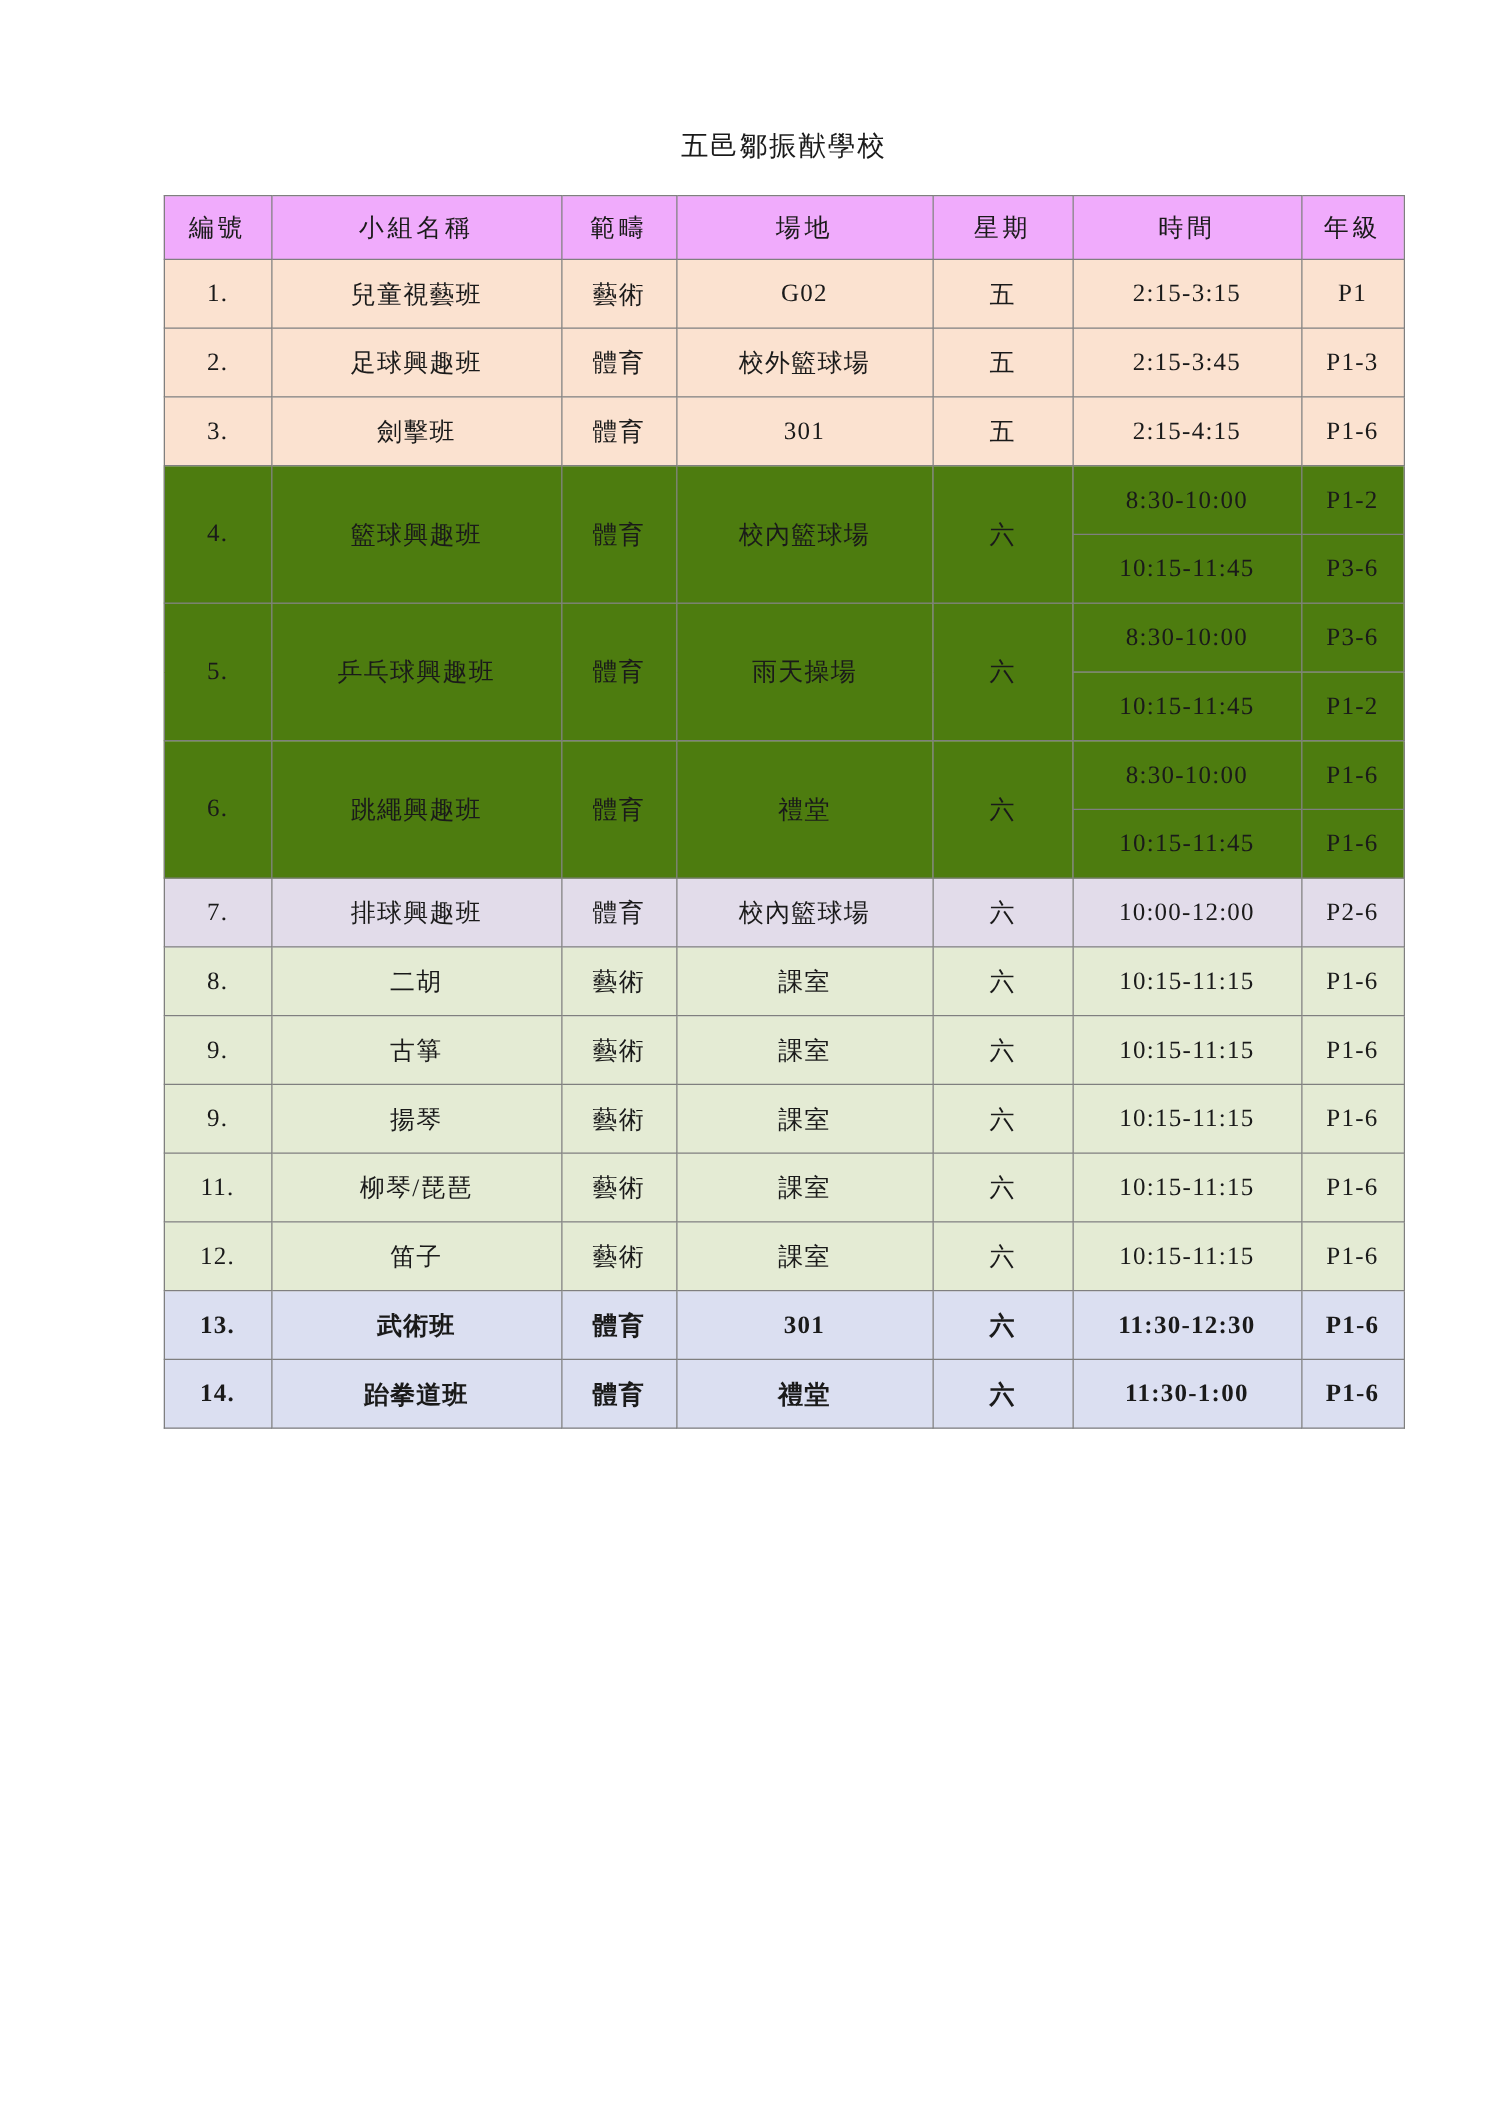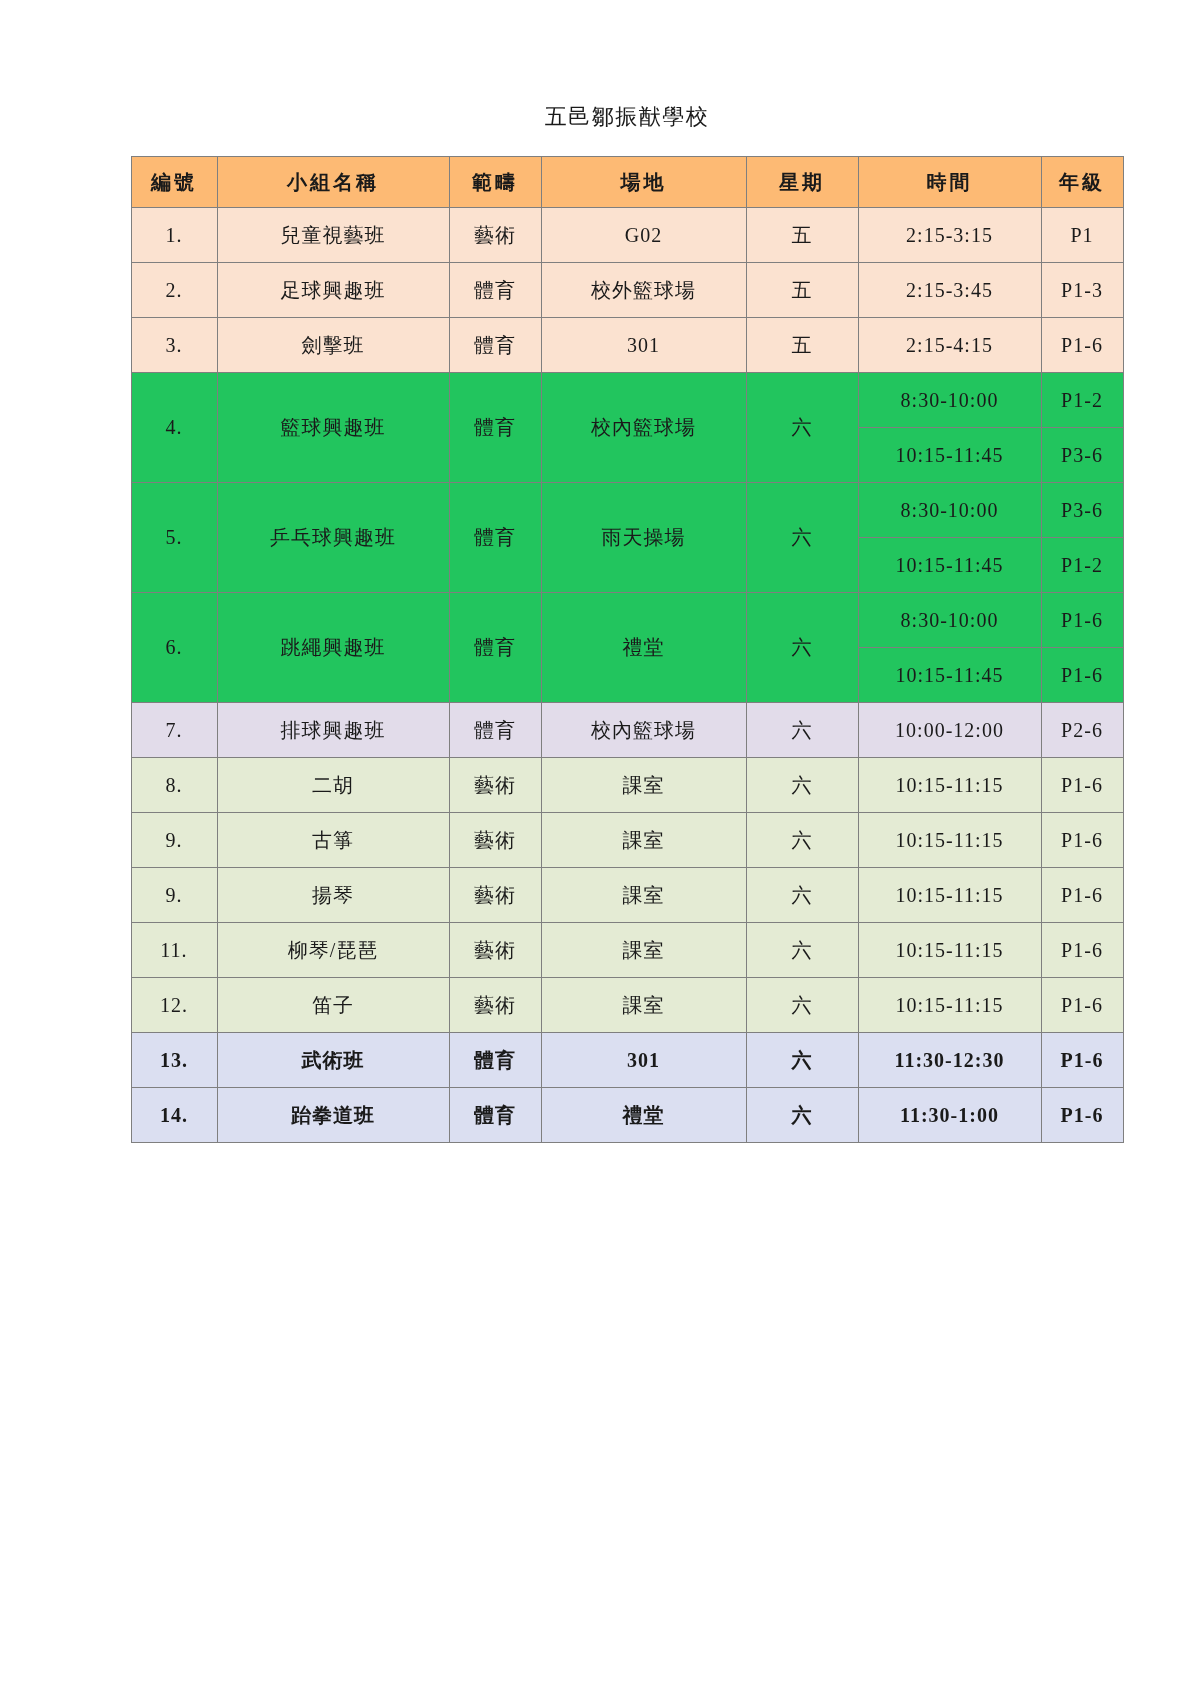--- a/index.html
+++ b/index.html
@@ -49,32 +49,32 @@
   table.classes td {
     border: 1px solid #7f7f7f;
     text-align: center;
     vertical-align: middle;
     font-size: 20px;
     letter-spacing: 1px;
     padding: 12px 4px;
     height: 30px;
   }
   table.classes thead th {
-    background: #fdba74;
-    font-weight: bold;
+    background: #f0abfc;
+    font-weight: normal;
     letter-spacing: 3px;
     padding: 10px 4px;
   }
   td.num, td.grade, td.time, td.day {
     letter-spacing: 0.5px;
     font-family: "Liberation Serif", serif;
   }
   
   tr.g-orange td { background: #fbe2d0; }
-  tr.g-blue   td { background: #22c55e; }
+  tr.g-blue   td { background: #4d7c0f; }
   tr.g-purple td { background: #e2dcea; }
   tr.g-green  td { background: #e4ebd4; }
   tr.g-indigo td { background: #dbdff1; font-weight: bold; }
 
   .tall { padding-top: 20px; padding-bottom: 20px; }
 </style>
 </head>
 <body>
 
 <div class="page">

